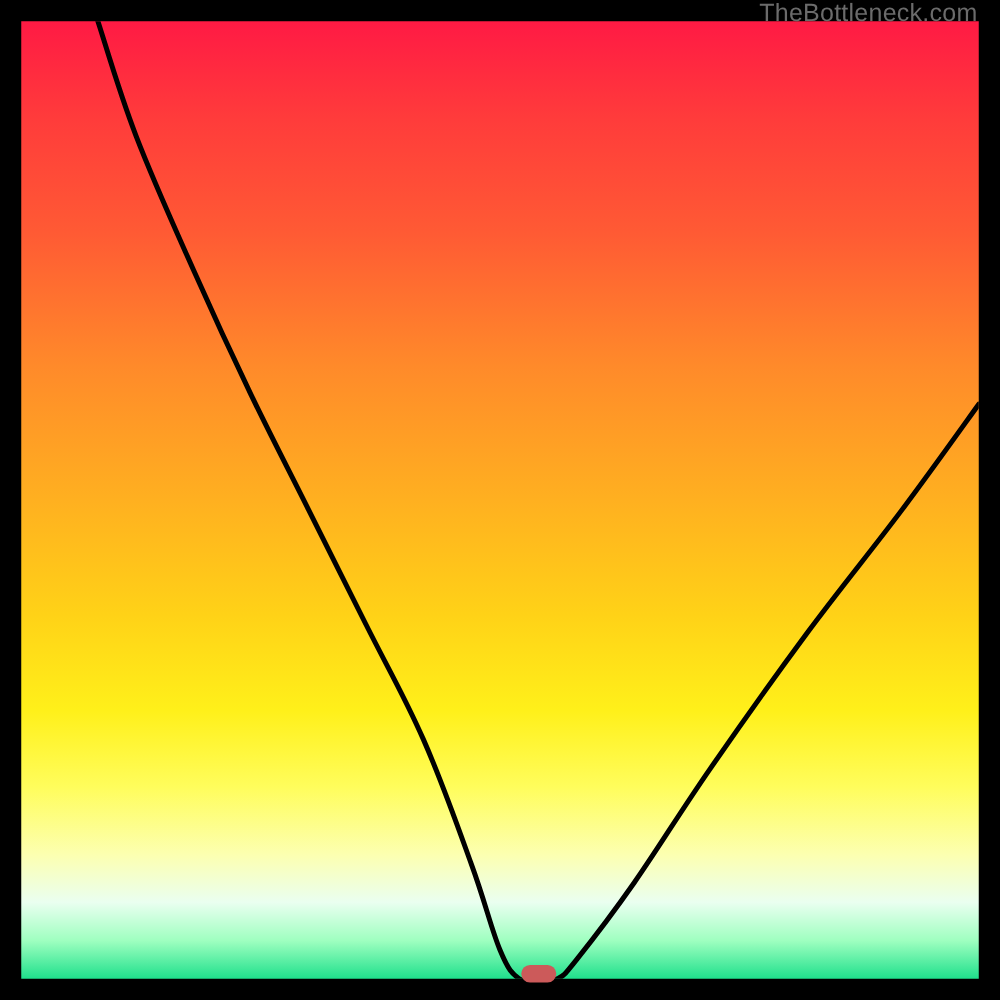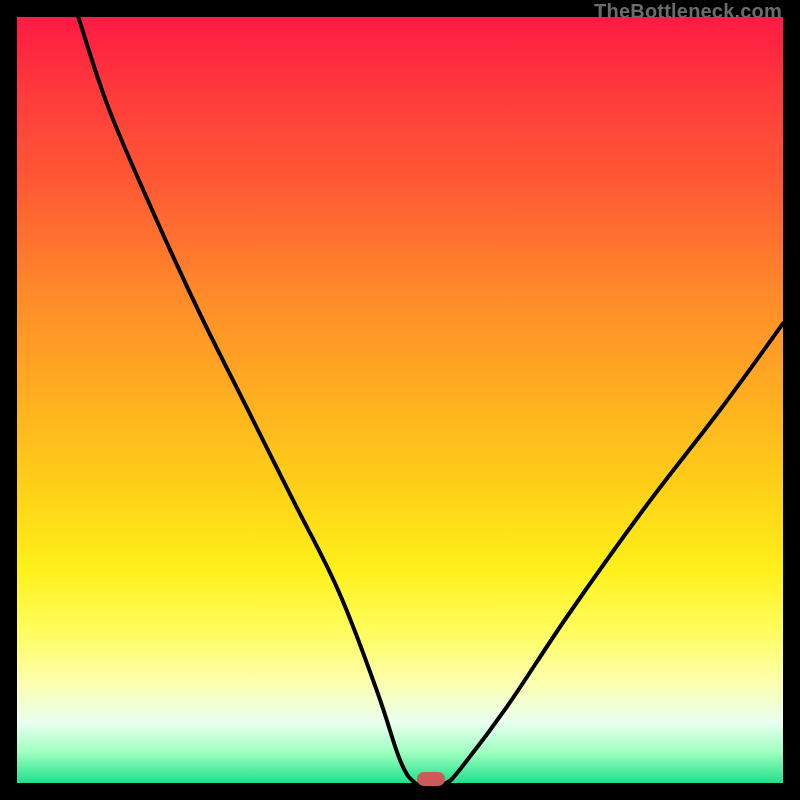--- a/index.html
+++ b/index.html
@@ -39,21 +39,21 @@
       #9fffc0 96%,
       #1fe08c 100%
     );
   }
   .watermark {
     position: absolute;
     top: 0px;
     right: 18px;
     font-family: Arial, Helvetica, sans-serif;
     font-size: 20px;
-    font-weight: 700;
+    font-weight: 400;
     color: #6b6b6b;
     letter-spacing: 0.2px;
     user-select: none;
   }
   svg.curve {
     position: absolute;
     left: 0;
     top: 0;
   }
   .marker {

